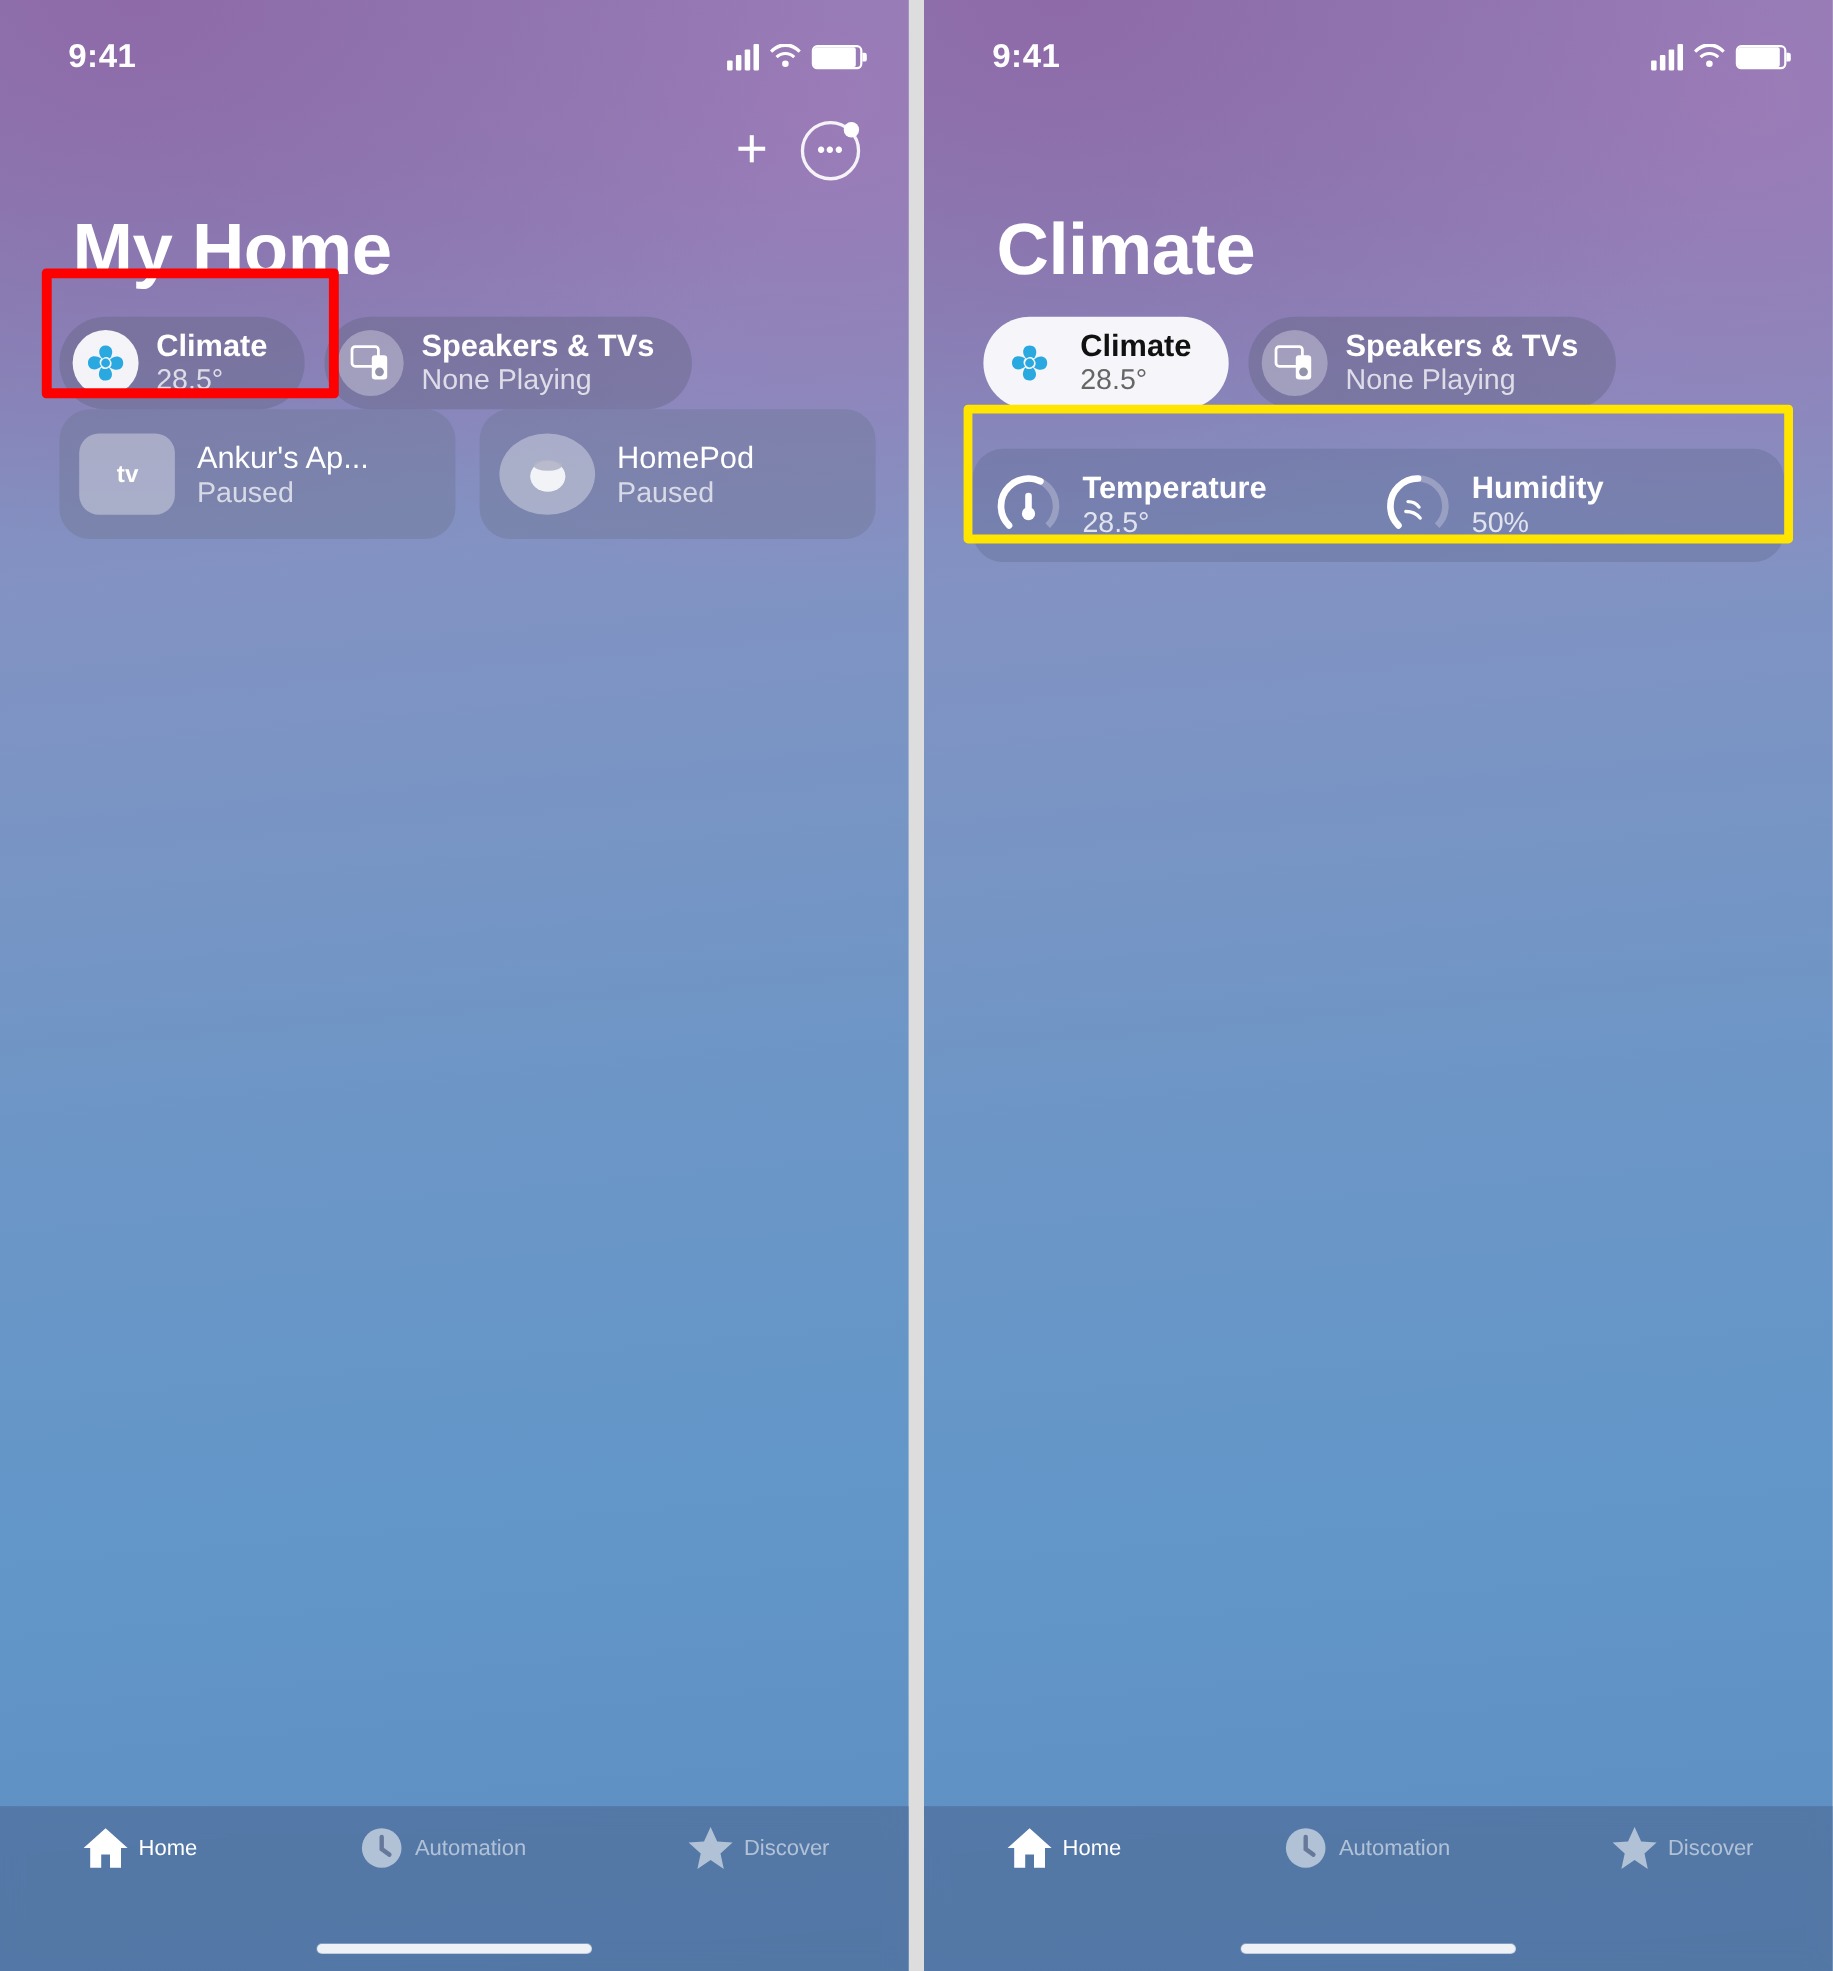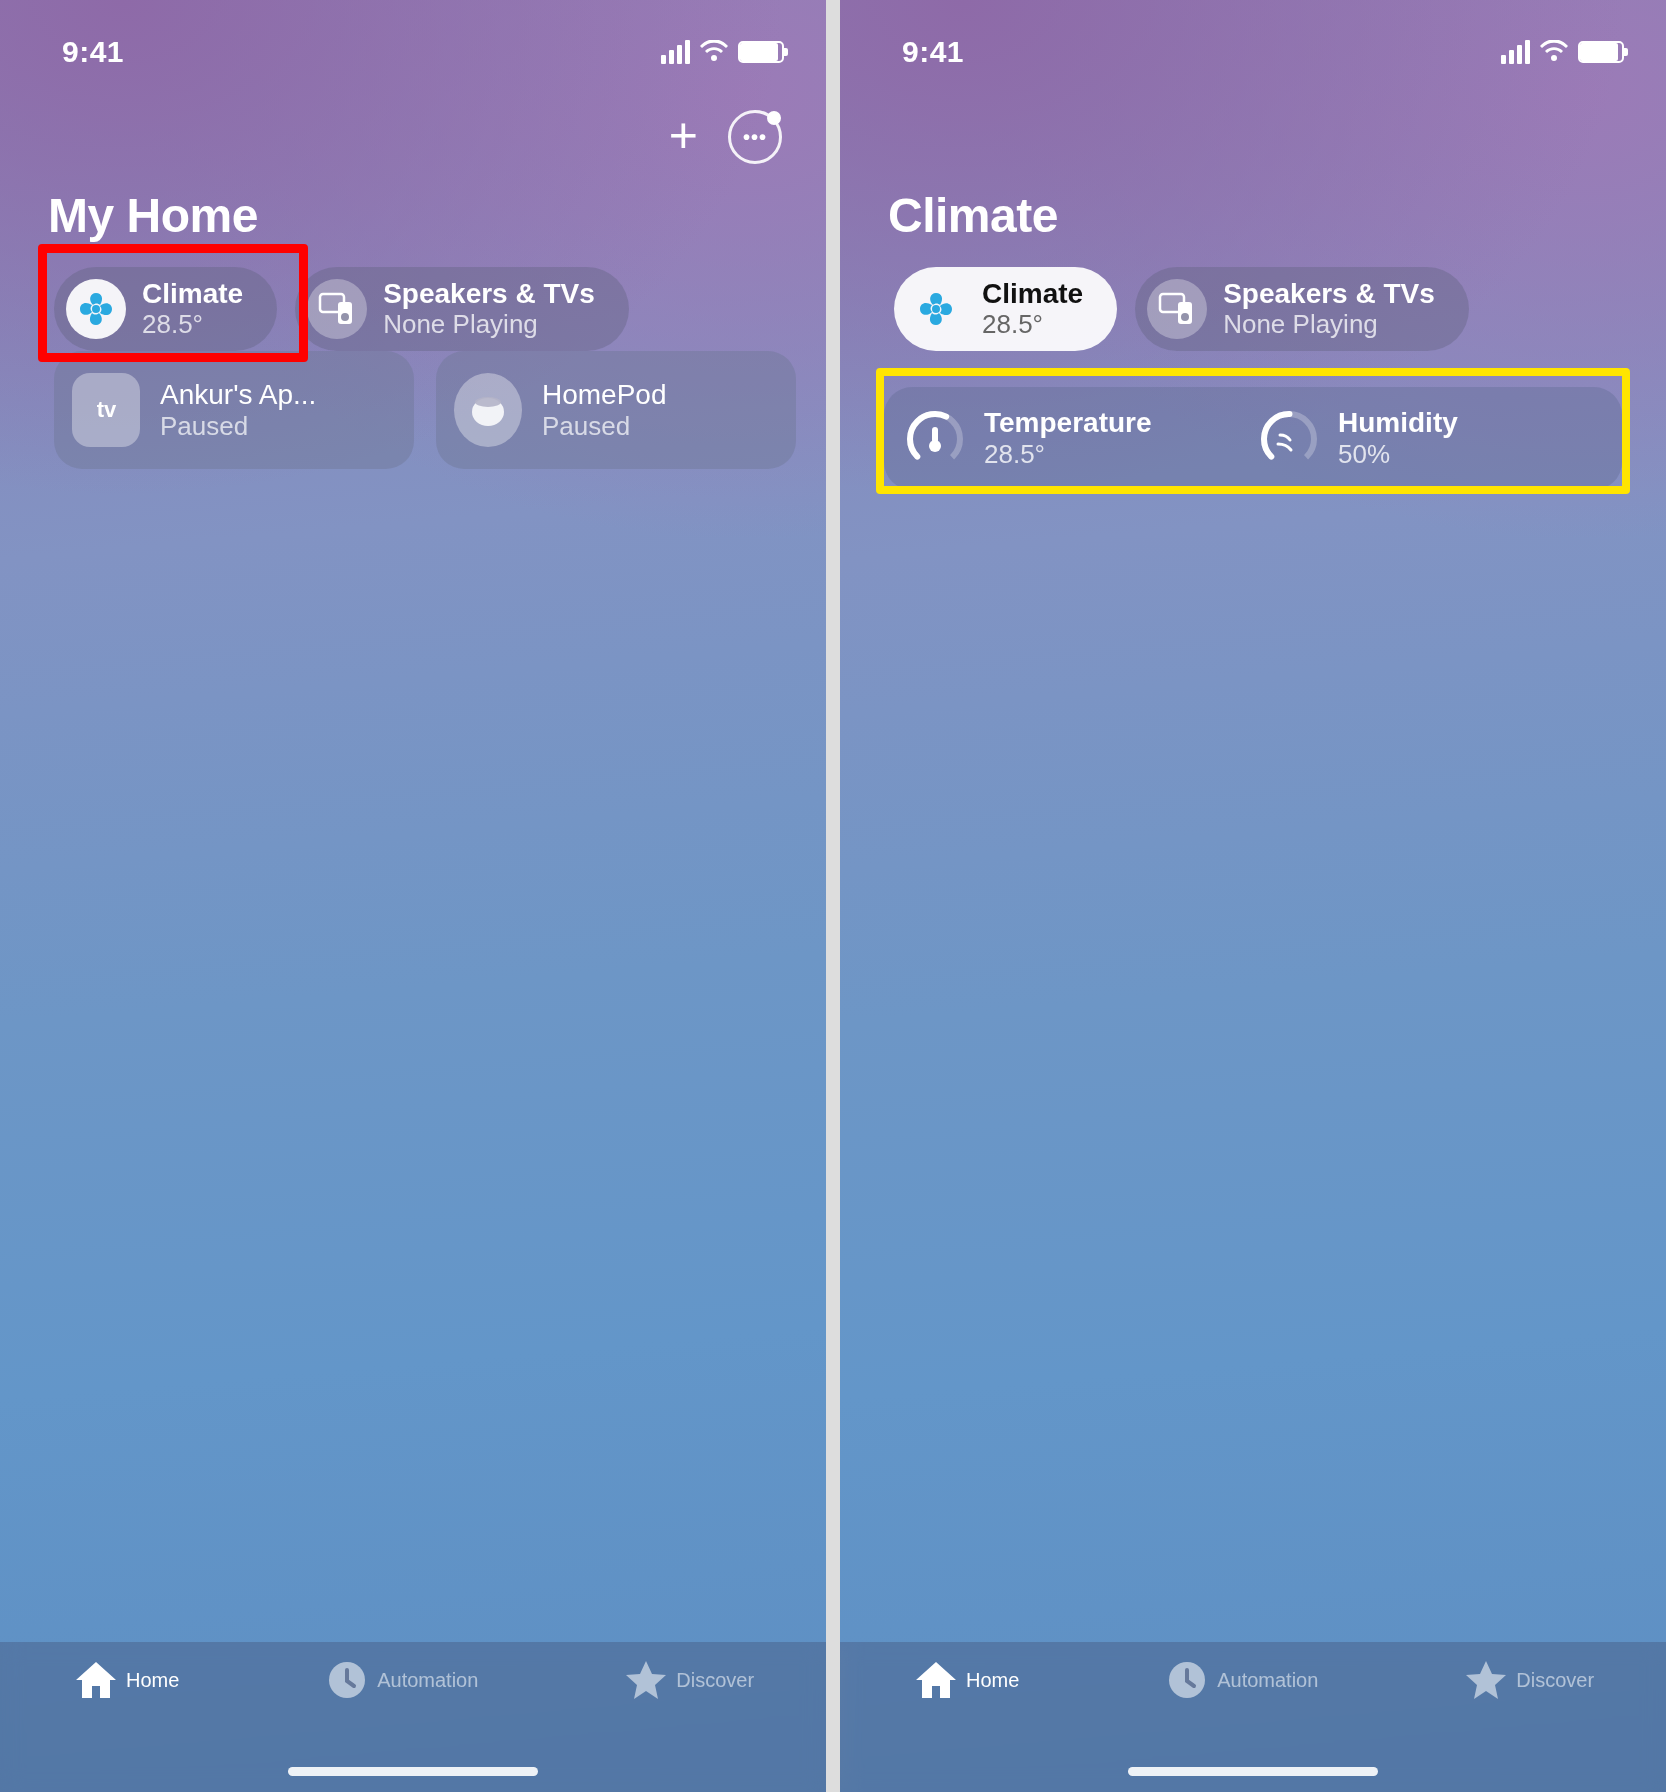--- a/index.html
+++ b/index.html
@@ -27,21 +27,21 @@
   .batt { width:46px; height:22px; border:2px solid #fff; border-radius:5px; position:relative; }
   .batt::after{content:"";position:absolute;right:-6px;top:5px;width:4px;height:8px;background:#fff;border-radius:0 2px 2px 0;}
   .batt i{display:block;background:#fff;height:100%;width:90%;border-radius:2px;}
   
   .hdr-ctrls { display:flex; justify-content:flex-end; gap:30px; padding:30px 44px 0 0; }
   .circ-btn { width:54px; height:54px; border-radius:50%; border:3px solid rgba(255,255,255,0.9); display:flex; align-items:center; justify-content:center; position:relative;}
   .circ-btn.dots::before{content:"•••"; font-size:20px; letter-spacing:1px; color:#fff; font-weight:700;}
   .circ-btn.dots .badge{position:absolute;top:-2px;right:-2px;width:14px;height:14px;border-radius:50%;background:#fff;}
   .plus { font-size:50px; font-weight:300; line-height:1; color:#fff; }
   .hdr-ctrls.hidden{visibility:hidden;}
-  h1.page-title { font-size:48px; font-weight:700; padding:24px 0 24px 48px; letter-spacing:-0.5px;}
+  h1.page-title { font-size:66px; font-weight:700; padding:24px 0 24px 66px; letter-spacing:-0.5px;}
   
   .chips { display:flex; gap:18px; padding:0 0 0 54px; }
   .chip {
     display:flex; align-items:center; gap:16px;
     background:rgba(100,100,130,0.42);
     border-radius:56px; padding:10px 34px 10px 12px; height:84px;
   }
   .chip.light { background:rgba(255,255,255,0.92); }
   .chip.light .chip-title{color:#111;}
   .chip.light .chip-sub{color:#666;}
@@ -55,21 +55,21 @@
   
   .room-hdr { display:flex; align-items:center; gap:10px; padding:46px 0 20px 54px; font-size:38px; font-weight:600; color:rgba(255,255,255,0.92);}
   .chev { color:rgba(255,255,255,0.55); font-size:34px; font-weight:600; }
   
   .cards { display:flex; gap:22px; padding:0 0 0 54px; }
   .card {
     background:rgba(110,120,150,0.45); border-radius:28px;
     display:flex; align-items:center; gap:20px; padding:18px 24px 18px 18px;
     width:360px; height:118px;
   }
-  .card .tile { width:68px; height:74px; border-radius:18px; background:rgba(255,255,255,0.35); display:flex; align-items:center; justify-content:center; flex-shrink:0; color:#fff; font-size:22px; font-weight:600;}
+  .card .tile { width:87px; height:74px; border-radius:18px; background:rgba(255,255,255,0.35); display:flex; align-items:center; justify-content:center; flex-shrink:0; color:#fff; font-size:22px; font-weight:600;}
   .card .tile.round{border-radius:50%;}
   .card-title { font-size:28px; font-weight:400; color:#fff; white-space:nowrap; overflow:hidden; text-overflow:ellipsis; max-width:220px;}
   .card-sub { font-size:26px; color:rgba(255,255,255,0.7);}
   
   .sensorbar { margin:36px 44px 0 44px; background:rgba(100,110,150,0.42); border-radius:28px; display:flex; padding:20px 20px; gap:10px; }
   .sensor { flex:1; display:flex; align-items:center; gap:18px; }
   .sensor .ring { width:62px; height:62px; flex-shrink:0; }
   .sensor-title{font-size:28px;font-weight:600;color:#fff;}
   .sensor-sub{font-size:26px;color:rgba(255,255,255,0.78);}
   

